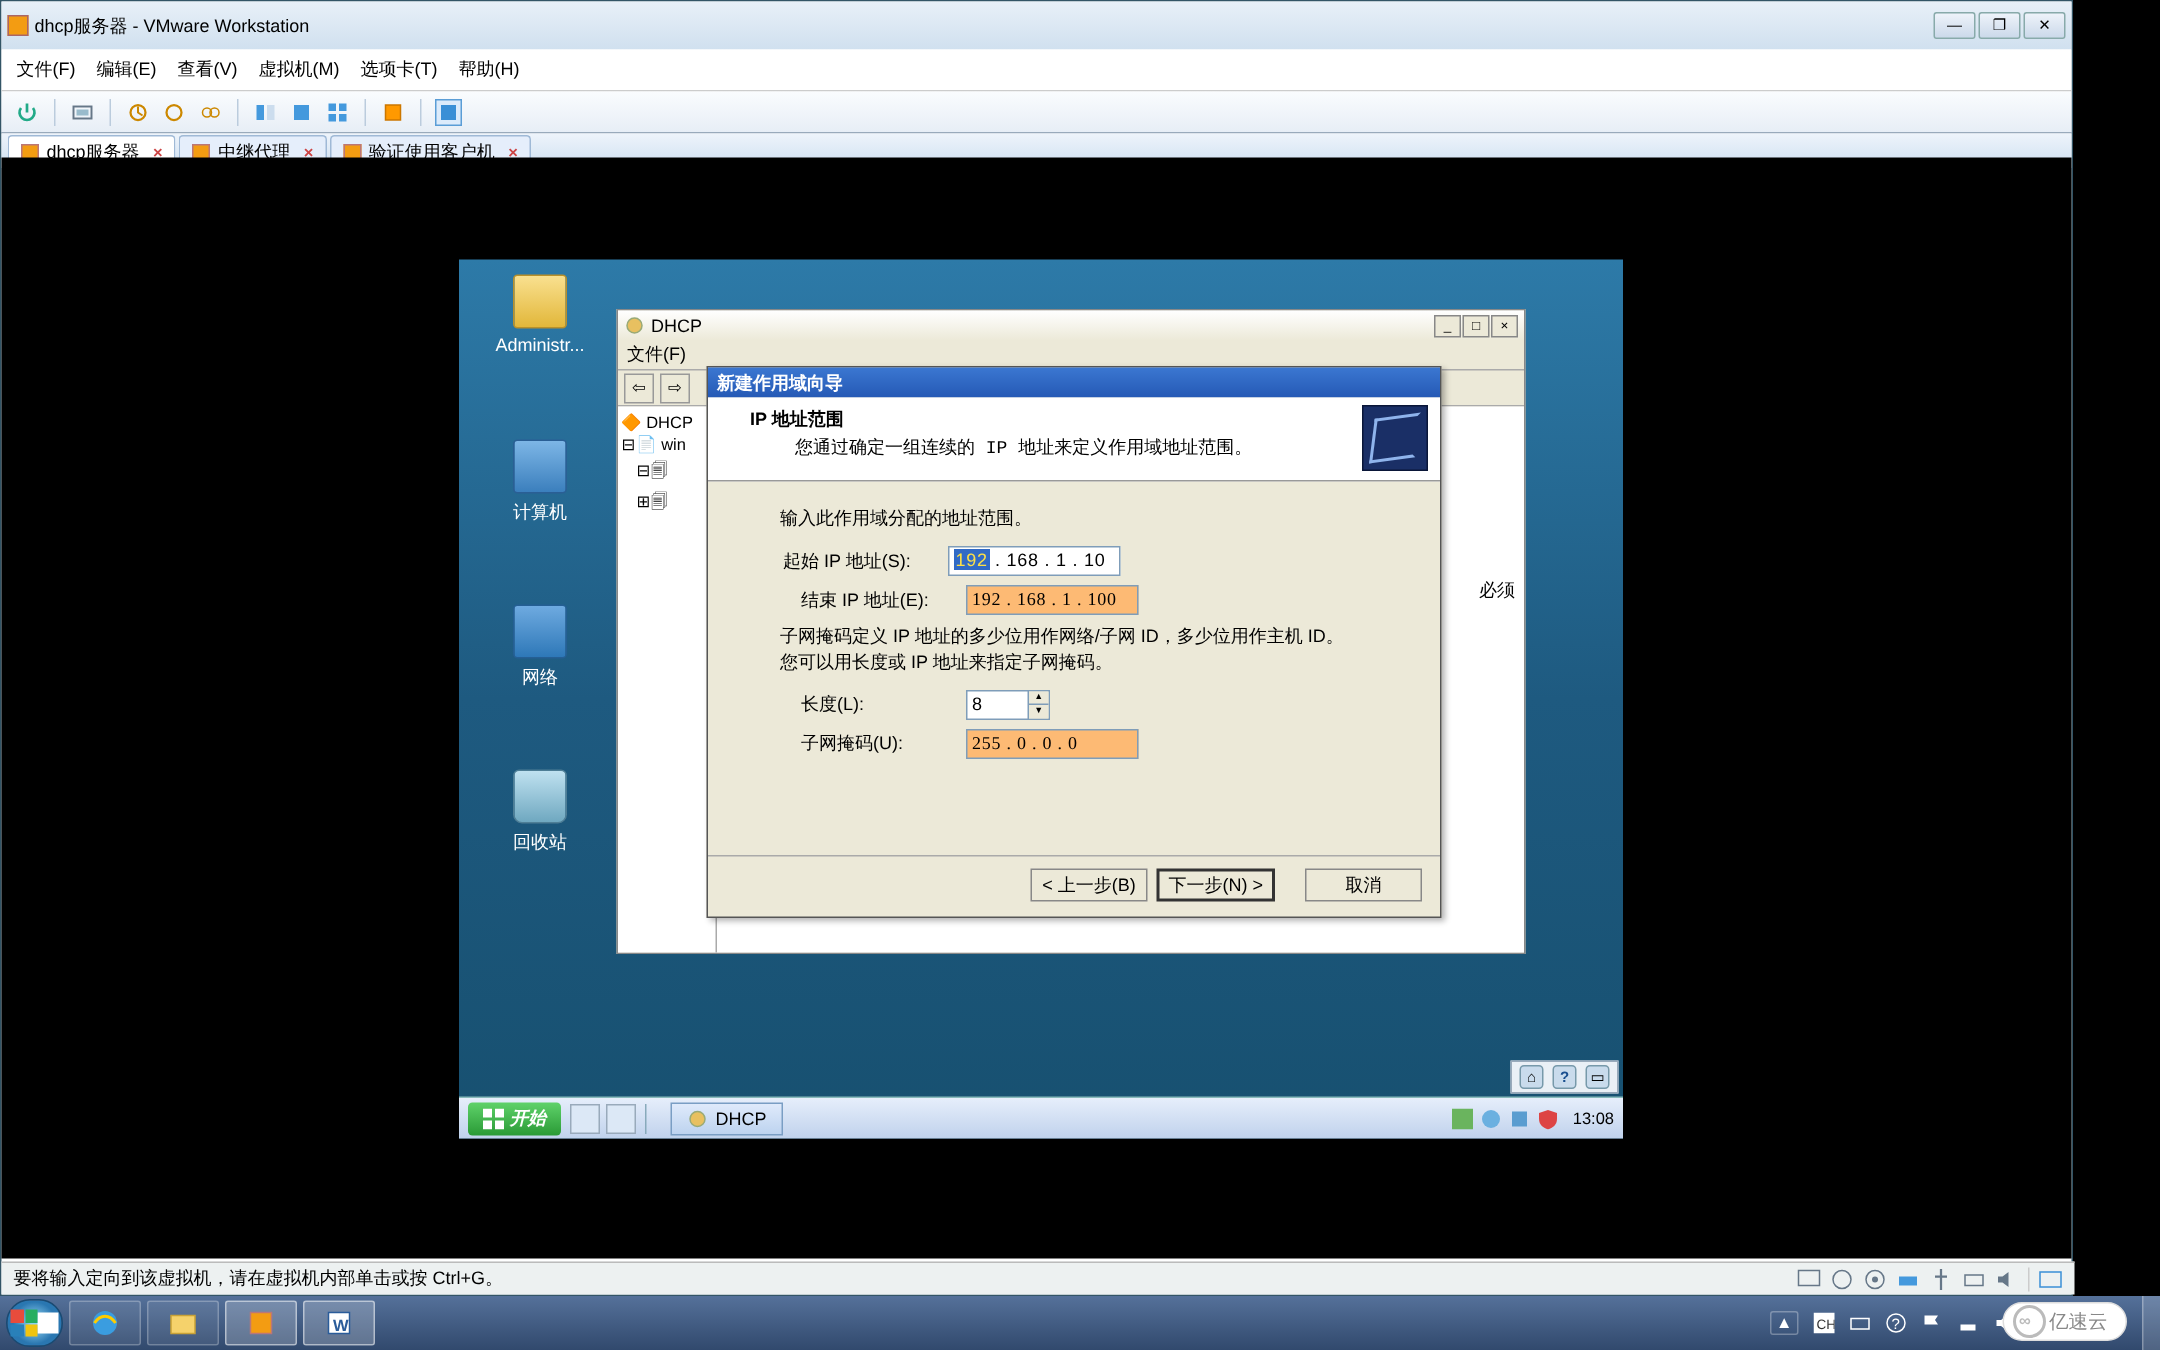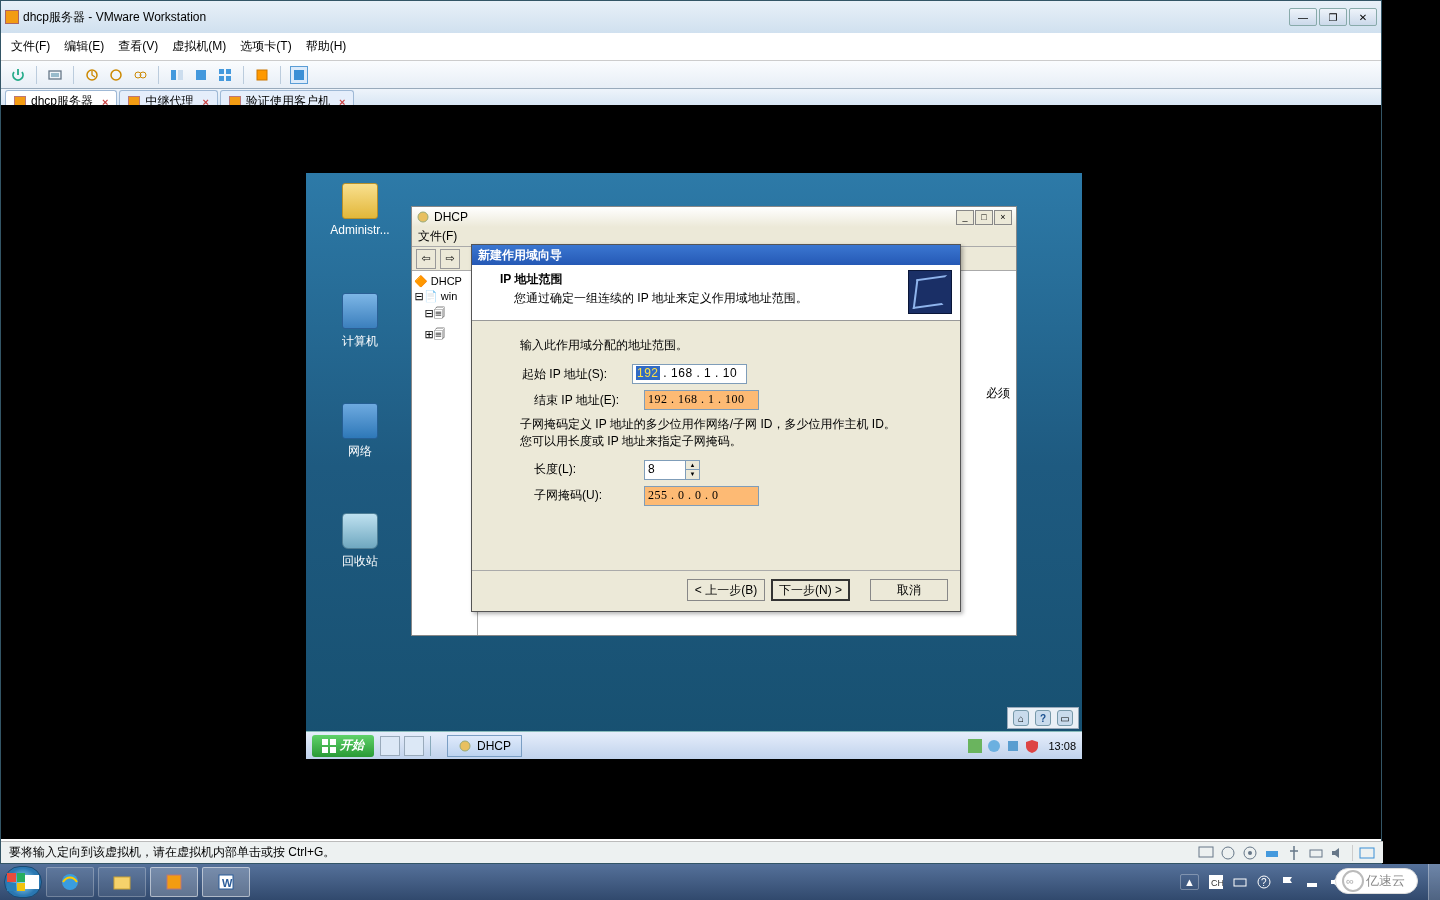--- a/index.html
+++ b/index.html
@@ -53,21 +53,21 @@
 .mmc-tree{width:66px;background:#fff;border-right:1px solid #aaa;font-size:11px;padding:3px 2px;overflow:hidden;}
 .tree-row{white-space:nowrap;padding:1px 0;}
 .tree-ind{display:inline-block;width:10px;text-align:center;}
 .mmc-main{flex:1;background:#fff;position:relative;}
 
 
 .wizard{position:absolute;left:165px;top:71px;width:490px;height:368px;background:#ece9d8;border:1px solid #555;box-shadow:2px 2px 4px rgba(0,0,0,0.3);}
 .wiz-title{height:20px;background:linear-gradient(180deg,#3b77d1,#2559b5);color:#fff;font-size:12px;font-weight:bold;display:flex;align-items:center;padding:0 6px;}
 .wiz-banner{height:56px;background:#fff;border-bottom:1px solid #999;padding:6px 12px 4px 28px;position:relative;font-size:12px;}
 .wiz-banner-title{font-weight:bold;}
-.wiz-banner-sub{margin-left:14px;margin-top:2px;}
+.wiz-banner-sub{margin-left:30px;margin-top:2px;font-family:Liberation Mono, monospace;}
 .wiz-banner-icon{position:absolute;right:8px;top:5px;width:44px;height:44px;background:#1a2f66;border:1px solid #0a1638;display:flex;align-items:center;justify-content:center;}
 .wiz-banner-icon::after{content:"";width:26px;height:26px;border:2px solid #8fb4ec;border-right-color:transparent;transform:skewX(-15deg) rotate(-8deg);}
 .wiz-body{padding:12px 56px 8px 48px;font-size:12px;}
 .wiz-body p{margin:4px 0 10px;}
 .field-row{display:flex;align-items:center;margin:6px 0;}
 .field-label{width:110px;}
 .ip-input{width:115px;height:20px;border:1px solid #7f9db9;background:#fdba74;font-family:"MS Sans Serif",Tahoma;font-size:12px;padding:1px 3px;text-align:left;letter-spacing:0.5px;}
 .ip-input.sel{background:#fff;}
 .ip-input .seg-sel{background:#316ac5;color:#fde047;padding:0 1px;}
 .spin-wrap{display:flex;}

